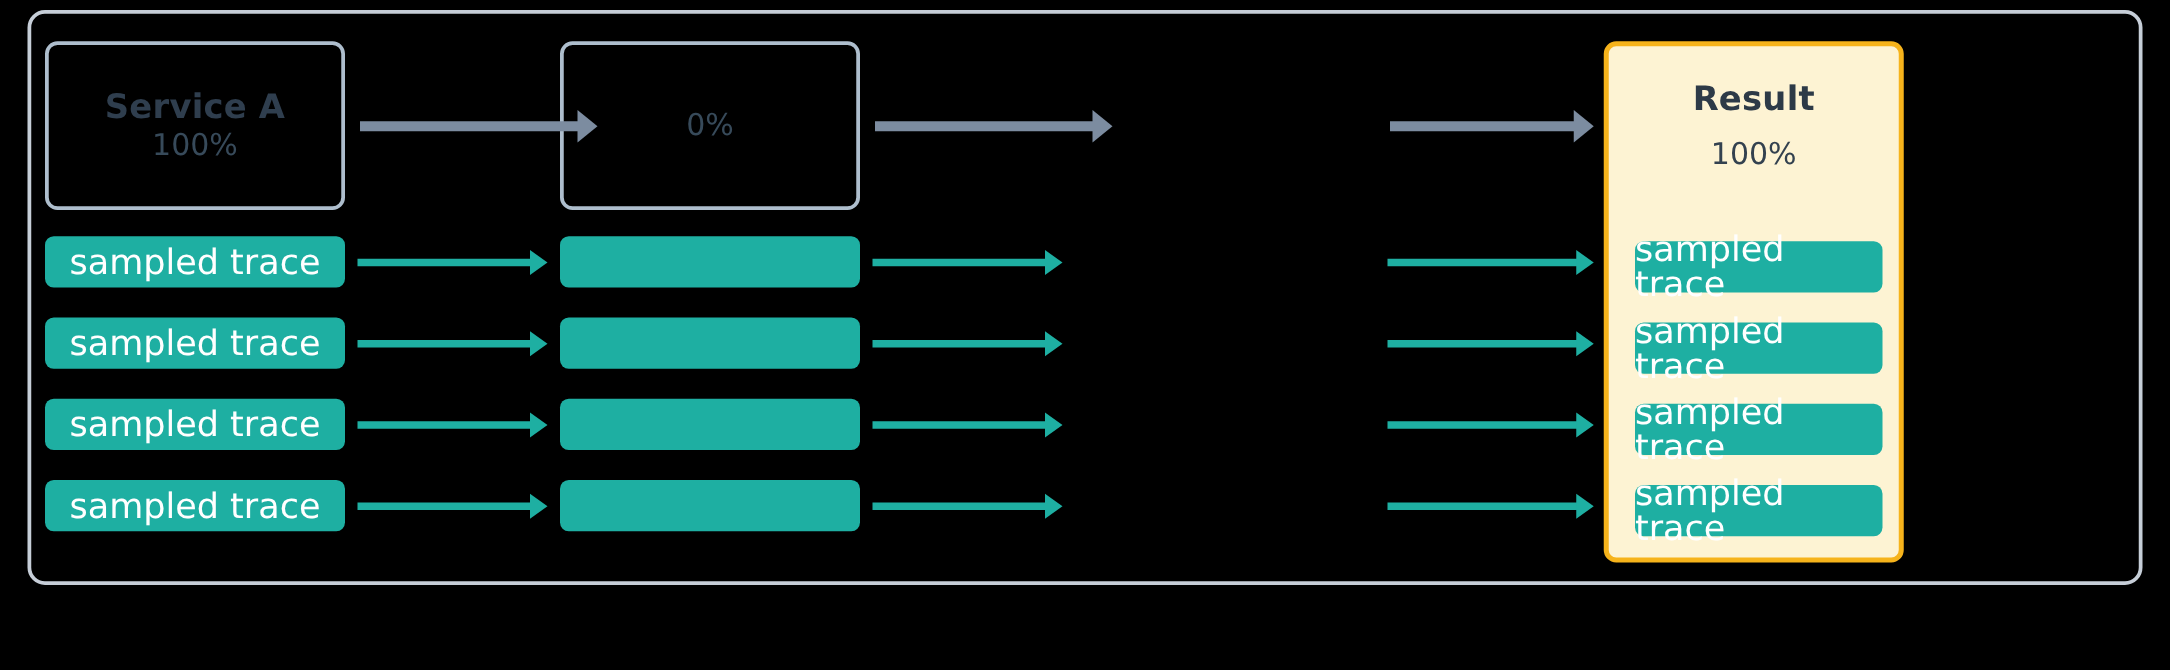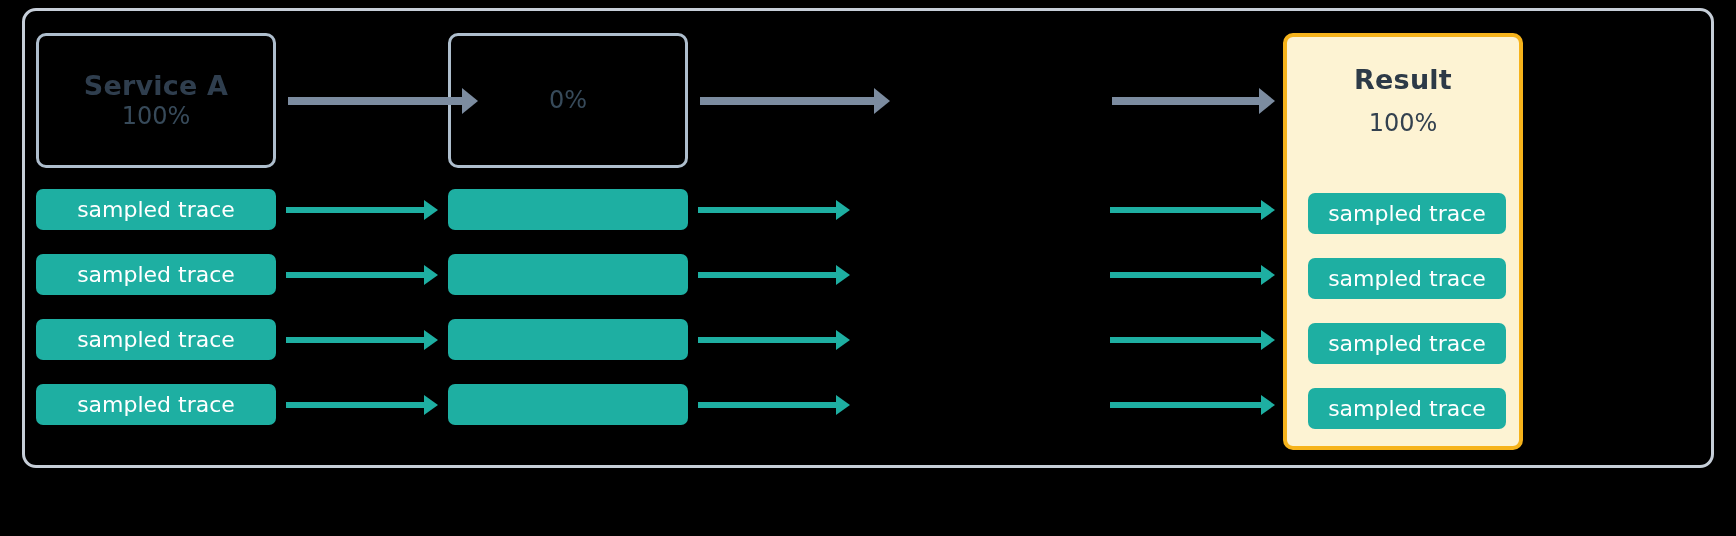--- a/index.html
+++ b/index.html
@@ -42,21 +42,21 @@
     display:flex;flex-direction:column;align-items:center;justify-content:center;gap:16px;text-align:right;
   }
   .result-head .svc-name{color:#2d3a47;}
   .result-head .svc-pct{color:#33414f;}
 
   
   .trace{
     position:absolute;width:240px;height:41px;background:#1eafa2;border-radius:7px;
     display:flex;align-items:center;justify-content:center;box-sizing:border-box;
   }
-  .trace-label{color:#ffffff;font-size:22px;font-weight:400;line-height:1;}
+  .trace-label{color:#ffffff;font-size:28px;font-weight:400;line-height:1;}
   .trace-r0{top:189px;} .trace-r1{top:254px;} .trace-r2{top:319px;} .trace-r3{top:384px;}
 
   
   .result-panel .trace{left:21px;width:198px;}
 
   
   .arrow{position:absolute;height:26px;}
   .arrow .shaft{position:absolute;left:0;top:9px;height:8px;width:calc(100% - 15px);}
   .arrow .head{
     position:absolute;right:0;top:0;width:0;height:0;

